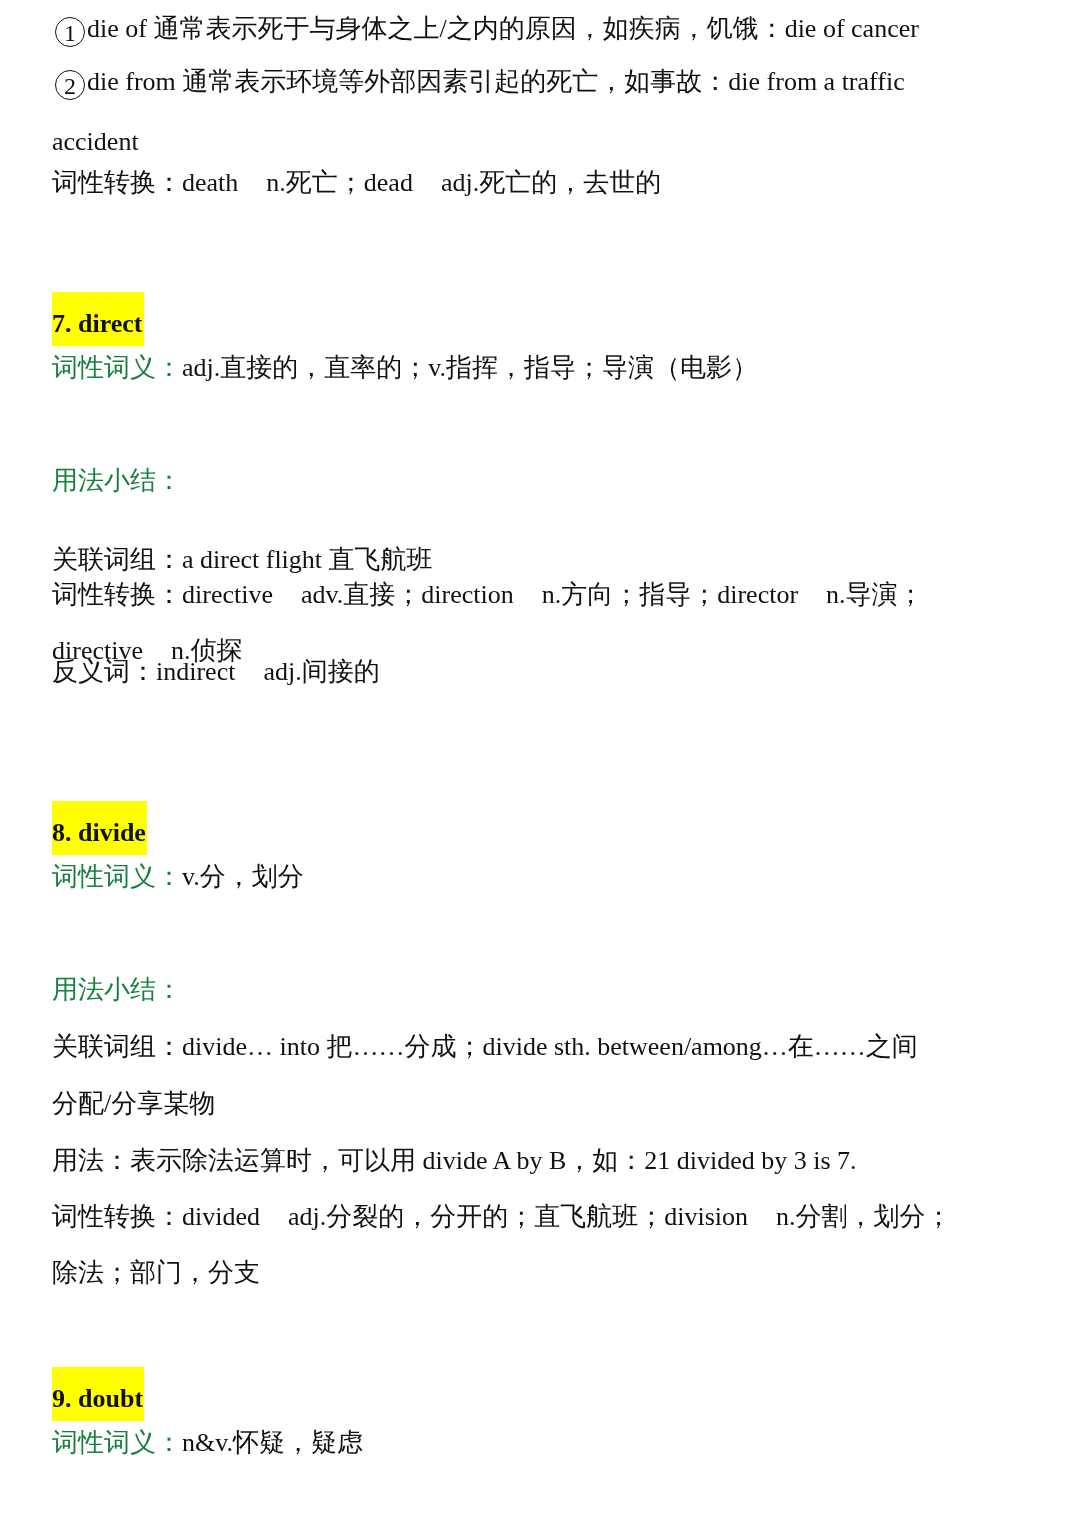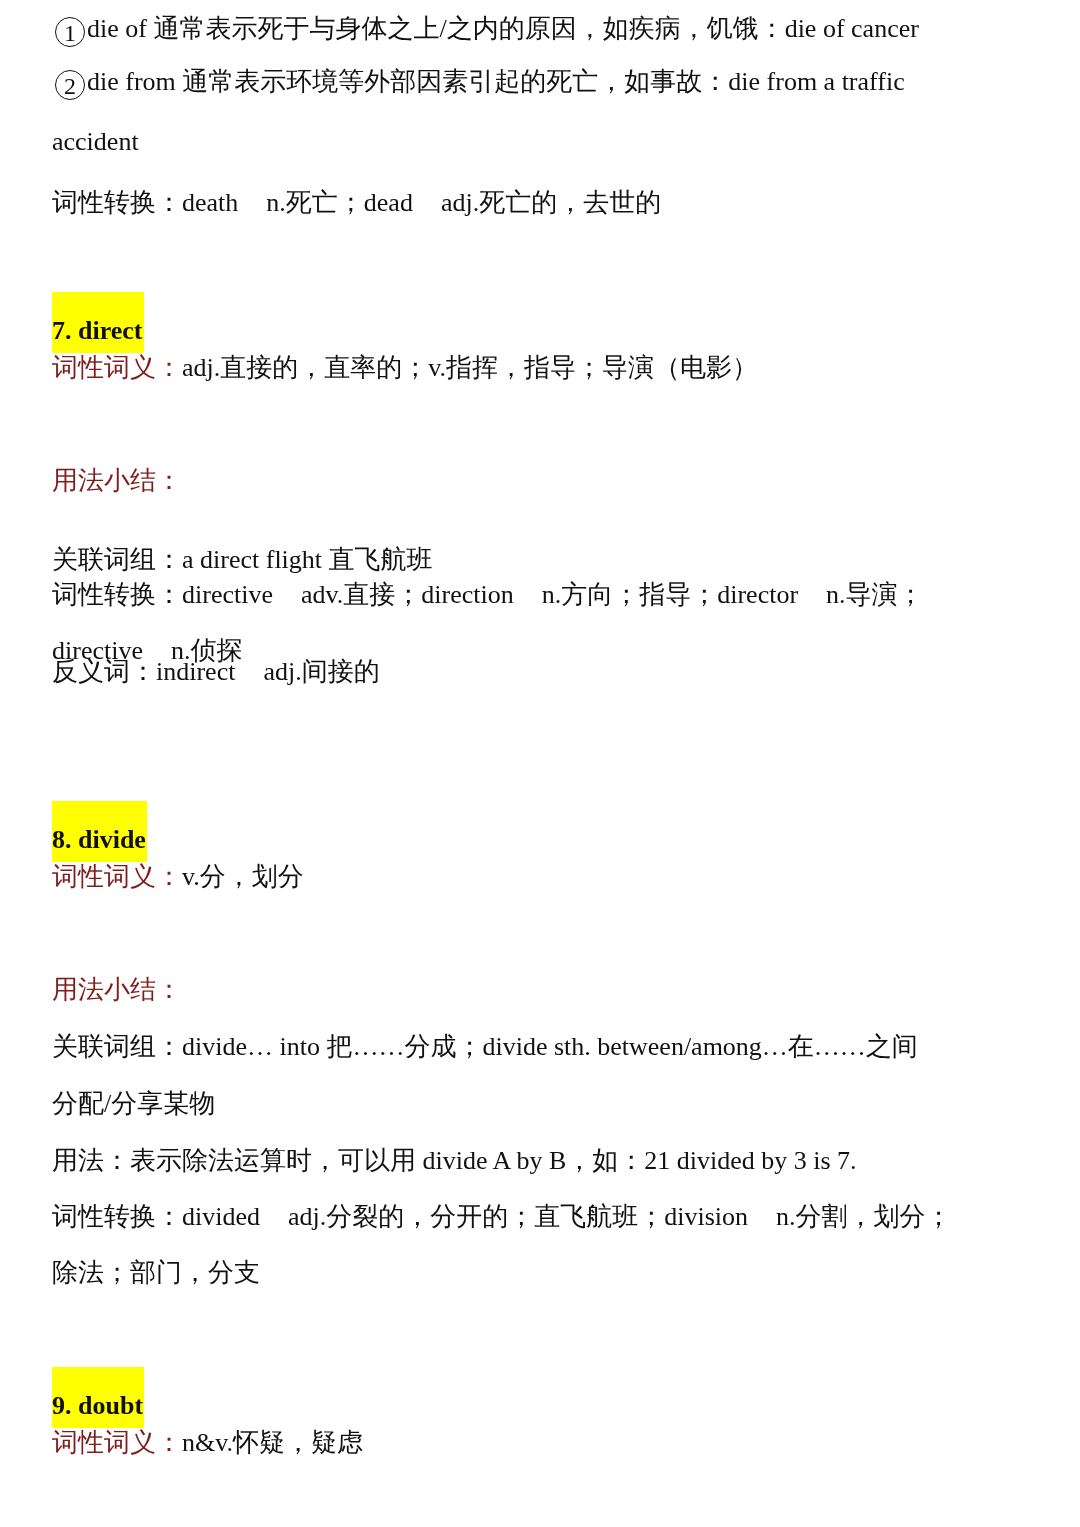--- a/index.html
+++ b/index.html
@@ -6,23 +6,23 @@
   body {
     width: 1080px; height: 1527px; position: relative; overflow: hidden;
     font-family: "Liberation Serif", "DejaVu Serif", serif;
     color: #111111;
   }
   .line {
     position: absolute; left: 52px; right: 40px;
     font-size: 26px; line-height: 40px; height: 40px;
     white-space: nowrap;
   }
-  .red { color: #7f1d1d; }
+  .red { color: #15803d; }
   .hl {
-    background: #ffff00; font-weight: bold; padding: 19px 1px 2px 0;
+    background: #ffff00; font-weight: bold; padding: 12px 1px 2px 0;
     display: inline-block; line-height: 40px;
   }
   .circ {
     display: inline-block; width: 30px; height: 30px; border: 1.6px solid #111;
     border-radius: 50%; text-align: center; line-height: 30px; font-size: 24px;
     box-sizing: border-box; vertical-align: -4px; margin-left: 3px; margin-right: 2px;
   }
   .gap { display: inline-block; width: 28px; }
 </style>
 </head>
@@ -30,21 +30,21 @@
 
 <div>
 
   <div class="line" style="top:9px">
     <span class="circ">1</span><span>die of 通常表示死于与身体之上/之内的原因，如疾病，饥饿：die of cancer</span>
   </div>
   <div class="line" style="top:62px">
     <span class="circ">2</span><span>die from 通常表示环境等外部因素引起的死亡，如事故：die from a traffic</span>
   </div>
   <div class="line" style="top:122px">accident</div>
-  <div class="line" style="top:183px">
+  <div class="line" style="top:163px">
     <span>词性转换：</span><span>death</span><span class="gap"></span><span>n.死亡；dead</span><span class="gap"></span><span>adj.死亡的，去世的</span>
   </div>
 
   <div class="line" style="top:292px">
     <span class="hl">7. direct</span>
   </div>
   <div class="line" style="top:348px">
     <span class="red">词性词义：</span><span>adj.直接的，直率的；v.指挥，指导；导演（电影）</span>
   </div>
   <div class="line red" style="top:461px">用法小结：</div>

